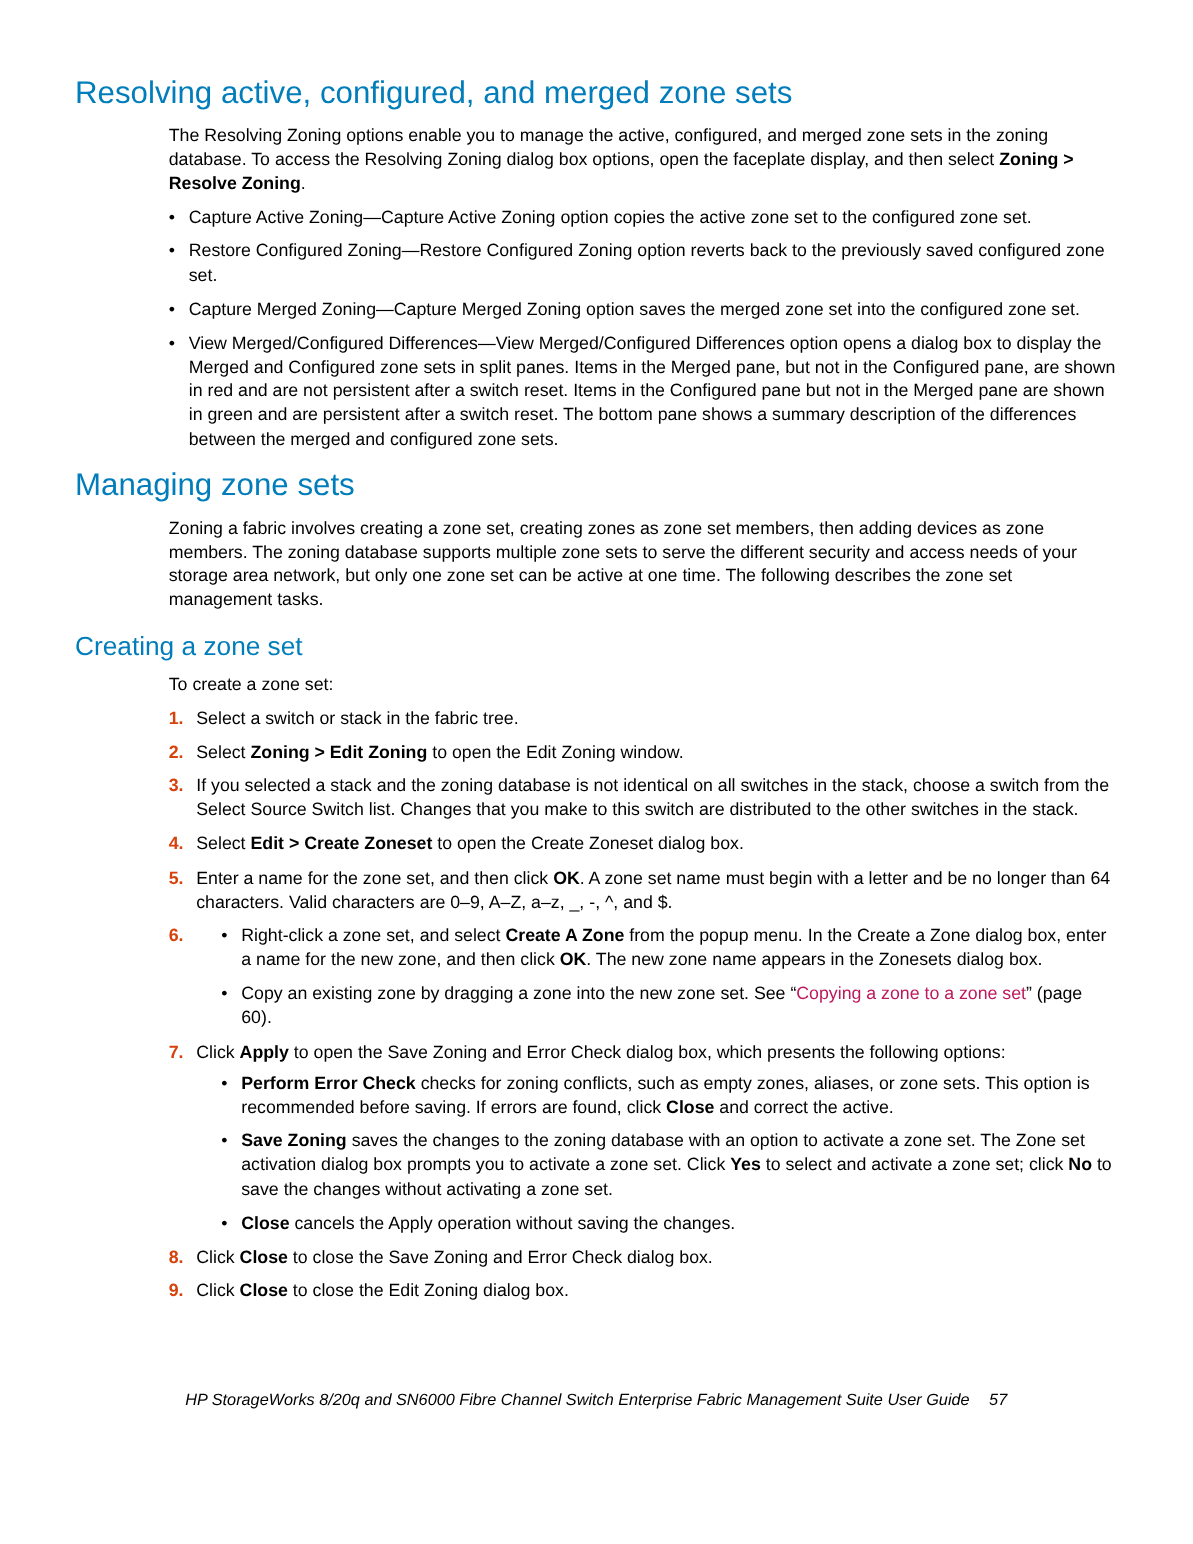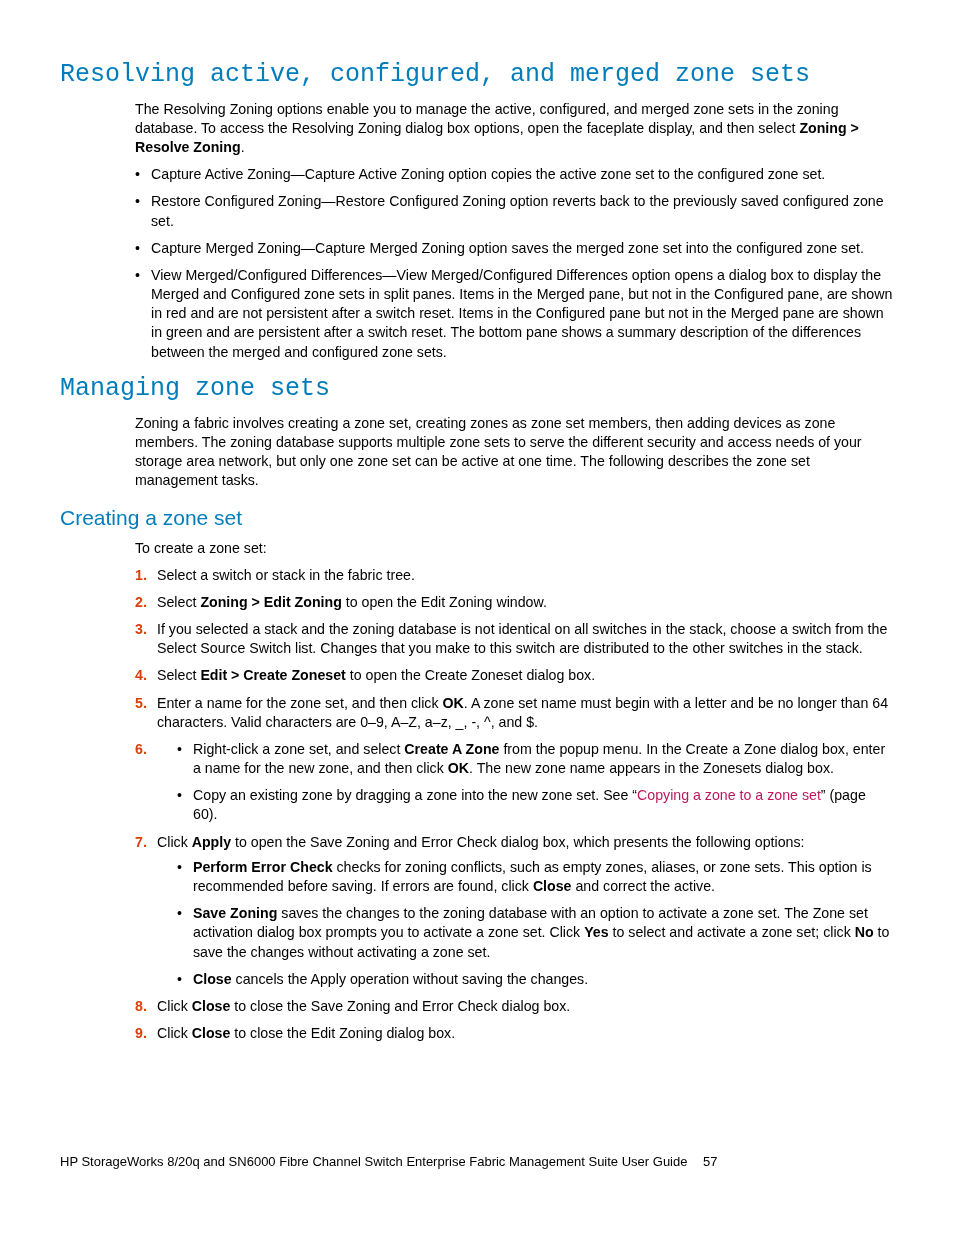--- a/index.html
+++ b/index.html
@@ -6,21 +6,21 @@
     font-family: Arial, Helvetica, sans-serif;
     font-size: 14.2px;
     color: #000;
     margin: 0;
     padding: 48px 60px 30px 60px;
     line-height: 1.35;
     width: 954px;
     box-sizing: border-box;
   }
   h2 {
-    font-family: Liberation Mono, monospace;
+    font-family: Liberation Sans, sans-serif;
     font-stretch: condensed;
     font-weight: 400;
     color: #007dba;
     font-size: 25px;
     margin: 10px 0 8px 0;
   }
   h3 {
     font-family: "Arial Narrow", Arial, sans-serif;
     font-stretch: condensed;
     font-weight: 400;
@@ -81,23 +81,24 @@
   ul.sub > li::before {
     content: "•";
     position: absolute;
     left: 0;
     top: 0;
   }
   b { font-weight: bold; }
   a.xref { color: #be185d; text-decoration: none; }
   .footer {
     position: relative;
-    margin-top: 110px;
-    text-align: left;
+    margin-top: 68px;
+    text-align: center;
     font-size: 13px;
+    font-style: italic;
   }
   .footer-page { margin-left: 12px; }
 </style>
 </head>
 <body>
 
 <h2>Resolving active, configured, and merged zone sets</h2>
 
 <div class="indent">
   <p>

